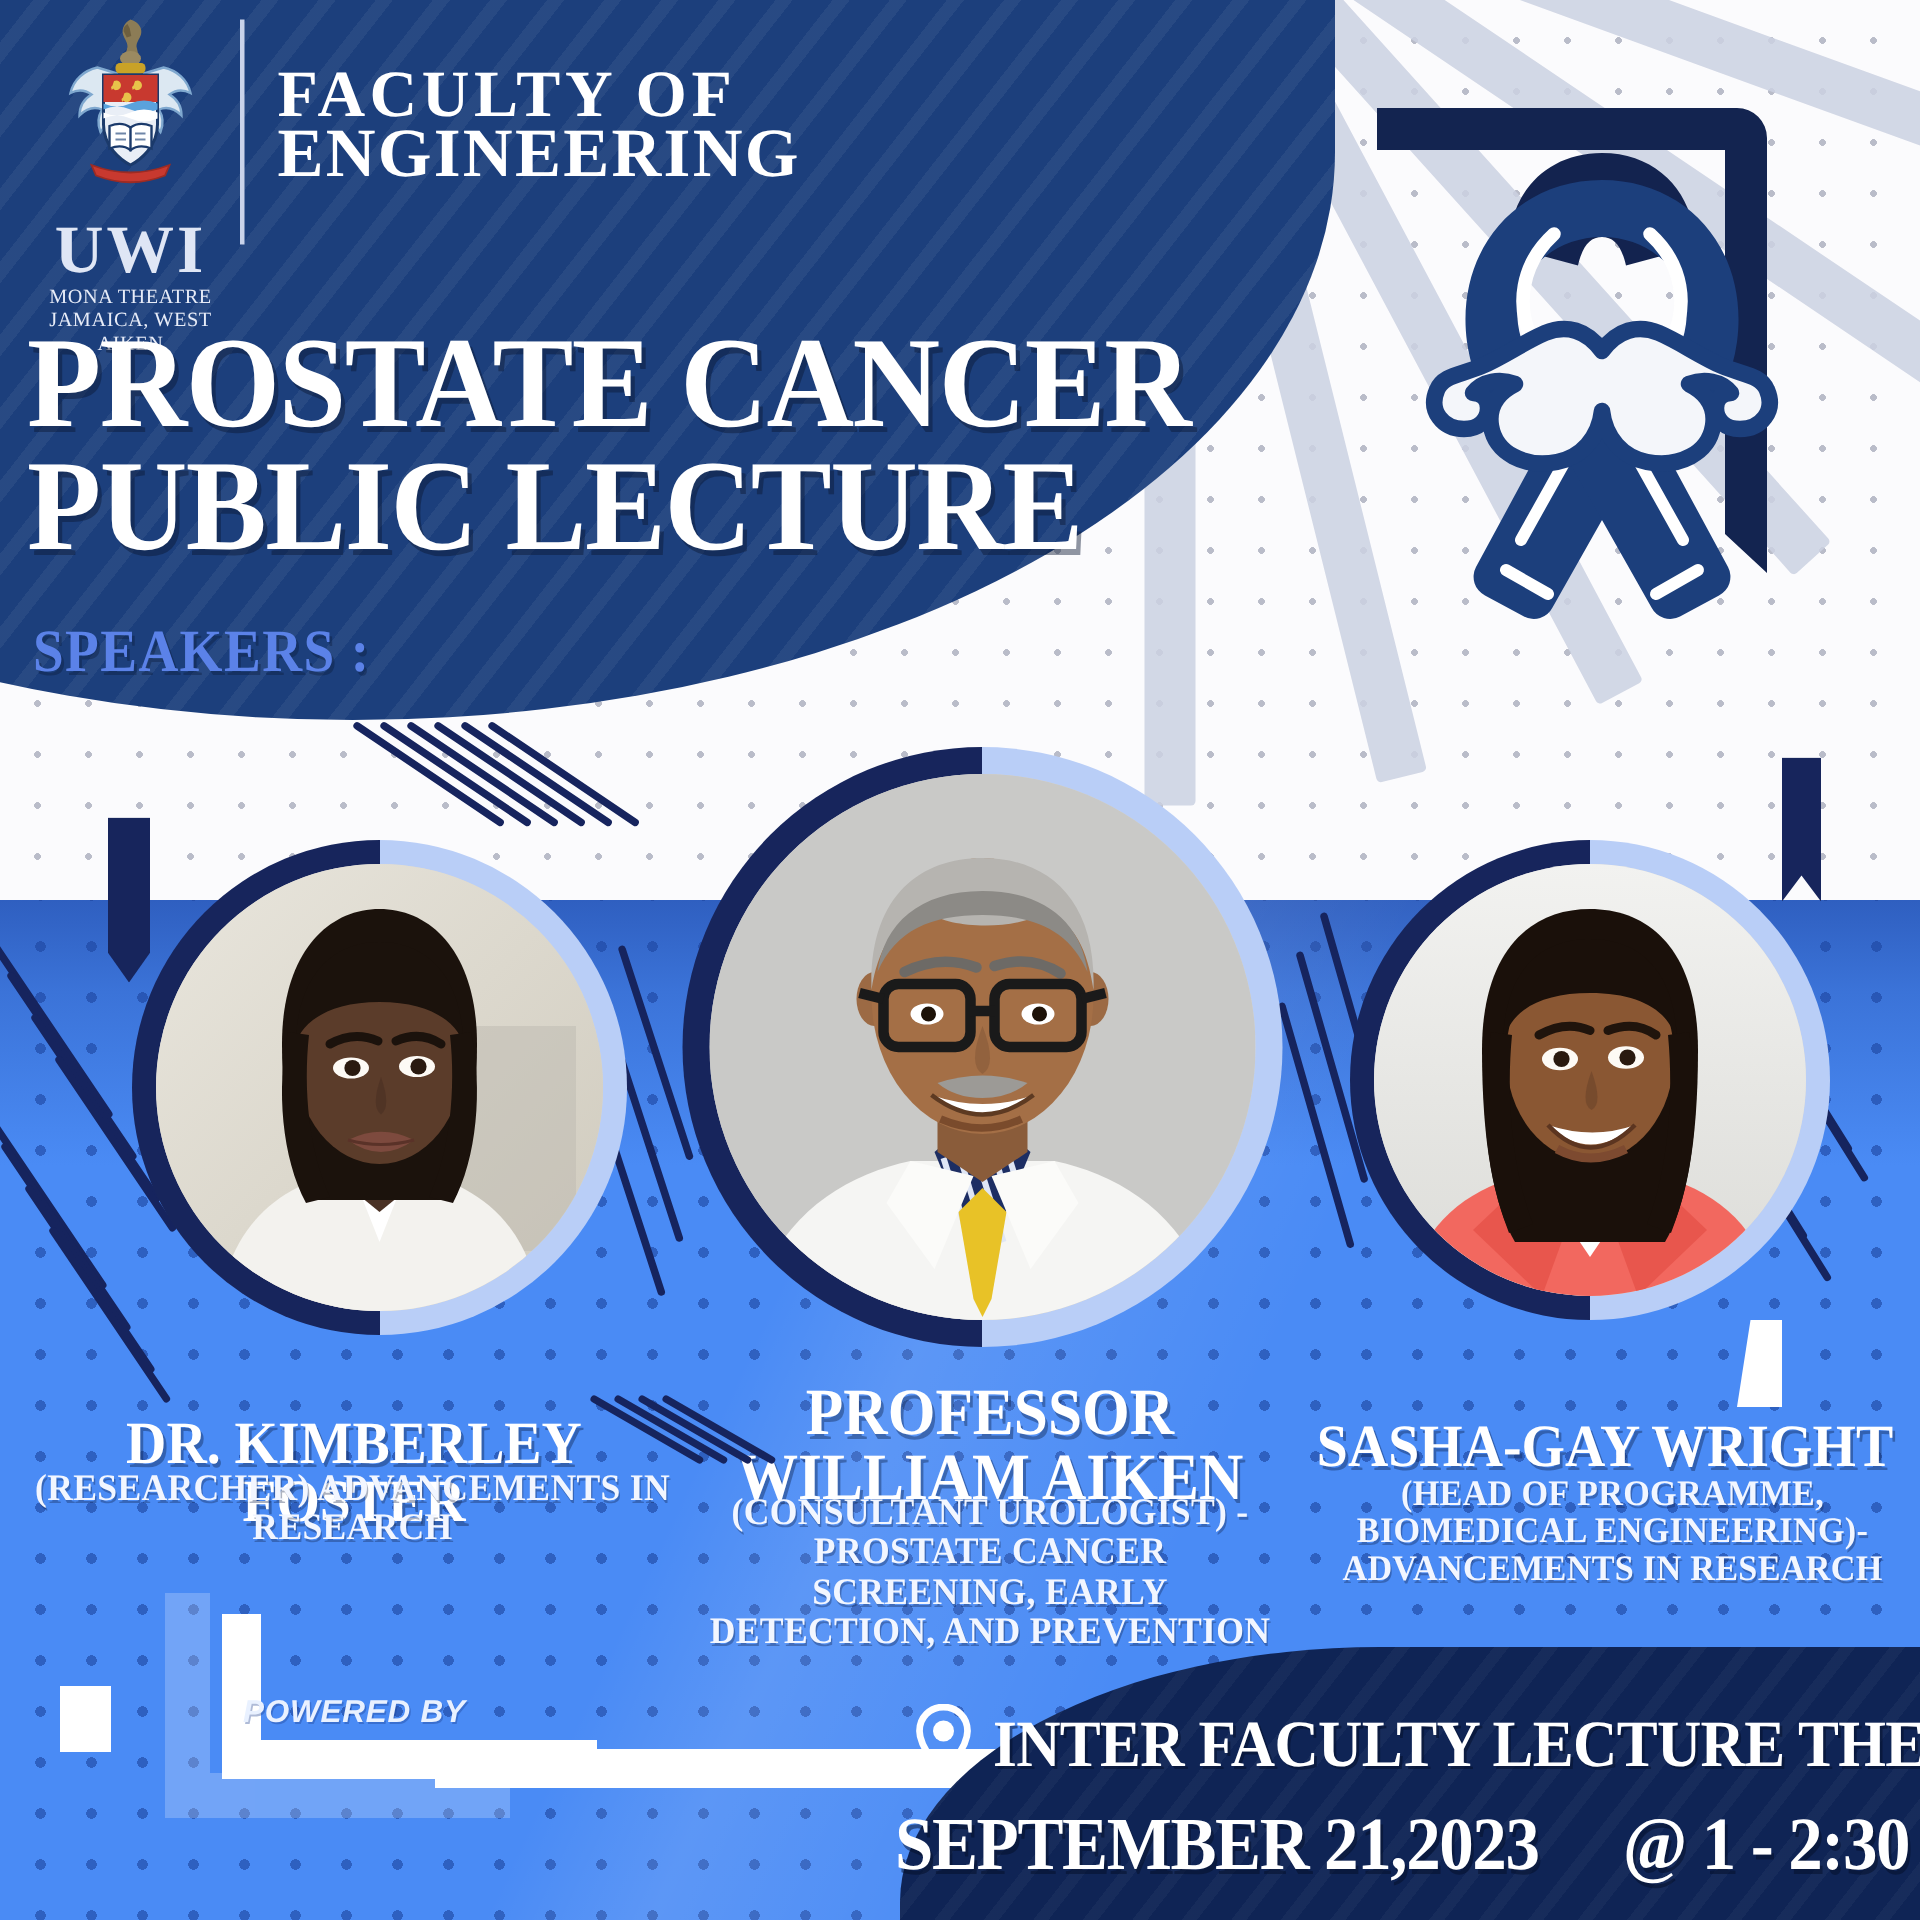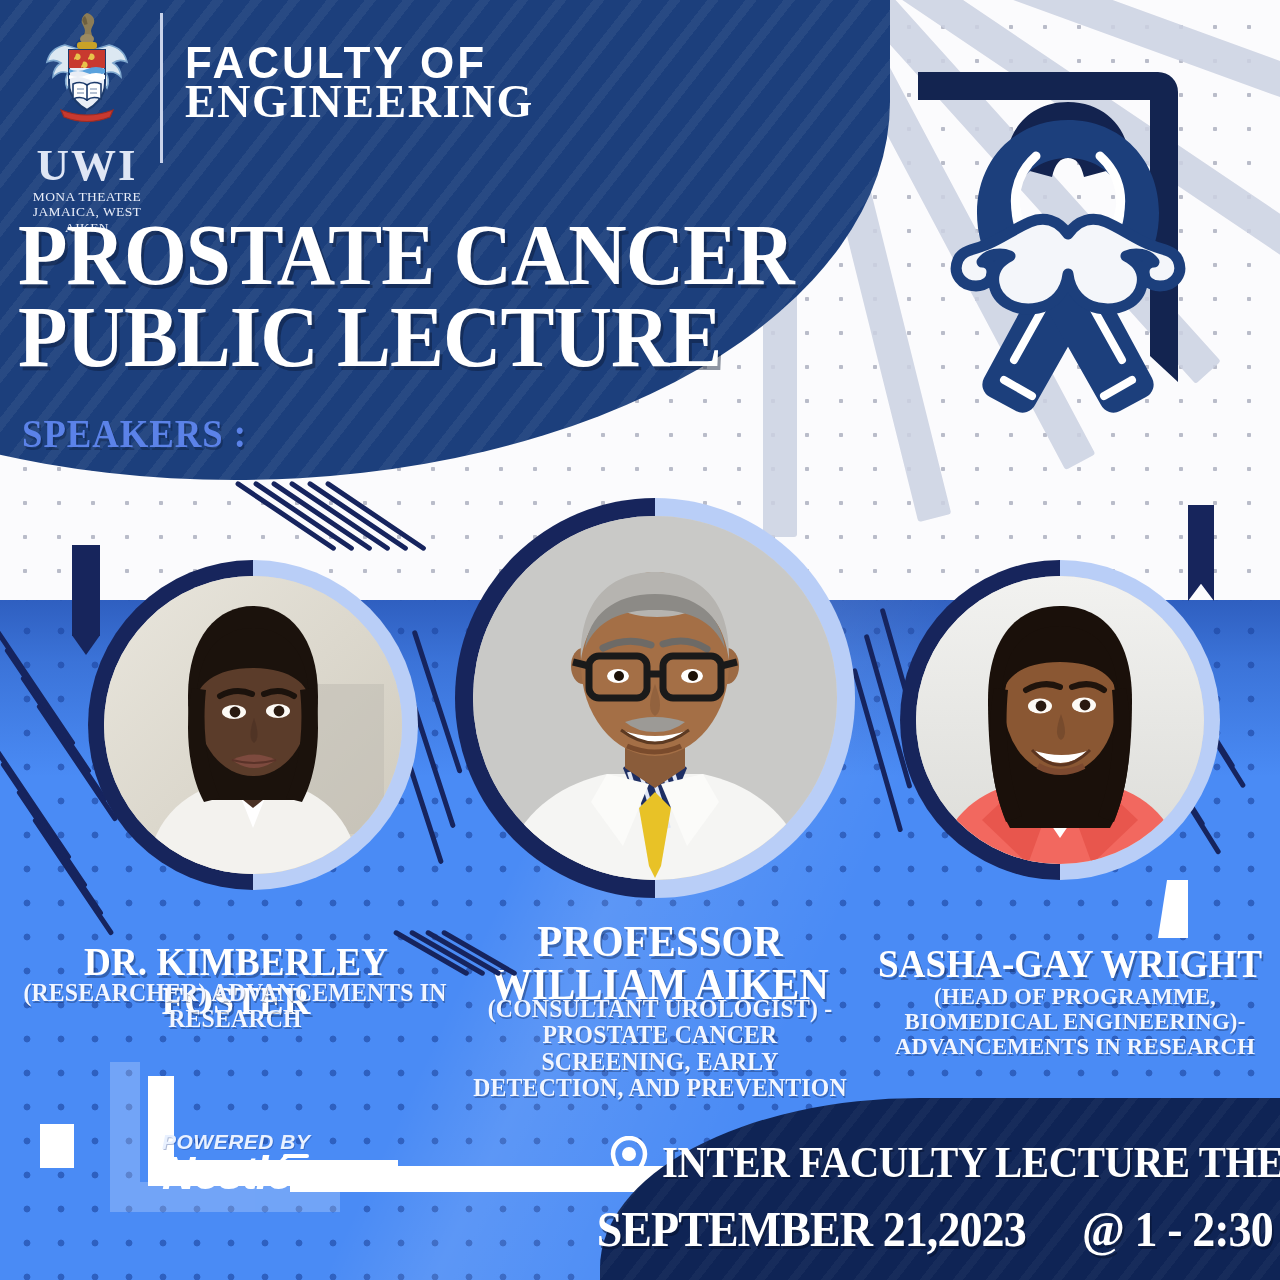--- a/index.html
+++ b/index.html
@@ -83,21 +83,21 @@
     color:#dfe6f5;font-family:"Liberation Serif", serif;font-weight:bold;
     font-size:45px;letter-spacing:2px;line-height:.95;margin-top:-4px;
   }
   .uwi-sub{
     color:#e7ecf8;font-family:"Liberation Serif", serif;
     font-size:13.5px;letter-spacing:.4px;line-height:1.15;text-align:center;margin-top:2px;
   }
   .vrule{width:3px;height:150px;background:#c9d3ea;margin:8px 22px 0 8px;}
   .fac-block{padding-top:38px;}
   .fac1{
-    color:#ffffff;font-family:Liberation Sans, sans-serif;font-weight:bold;
+    color:#ffffff;font-family:Liberation Serif, serif;font-weight:bold;
     font-size:44px;letter-spacing:3px;line-height:.92;
   }
   .fac2{
     color:#ffffff;font-family:"Liberation Serif", serif;font-weight:bold;
     font-size:46px;letter-spacing:1.5px;line-height:.92;margin-top:-2px;
   }
   .fac3{
     color:#c6d4ee;font-weight:bold;font-size:19.5px;letter-spacing:-.1px;
     margin-top:6px;
   }
@@ -595,21 +595,20 @@
       <i class="h"></i>
     </div>
   <div class="l-bracket">
       <i class="v"></i>
       <i class="h"></i>
     </div>
   <div class="white-stripe"></div>
 
   <div class="nestle">
     <div class="pb">POWERED BY</div>
-    <div class="nm">Nestlé</div>
   </div>
 
   <div class="footer-panel"></div>
 
   <div class="venue-row">
     <span>
       <svg class="pin" viewBox="0 0 38 48">
         <path d="M19 2 C10 2 3 9 3 18 C3 30 19 46 19 46 C19 46 35 30 35 18 C35 9 28 2 19 2 z" fill="none" stroke="#ffffff" stroke-width="4.5"></path>
         <circle cx="19" cy="18" r="7" fill="#ffffff"></circle>
       </svg>

